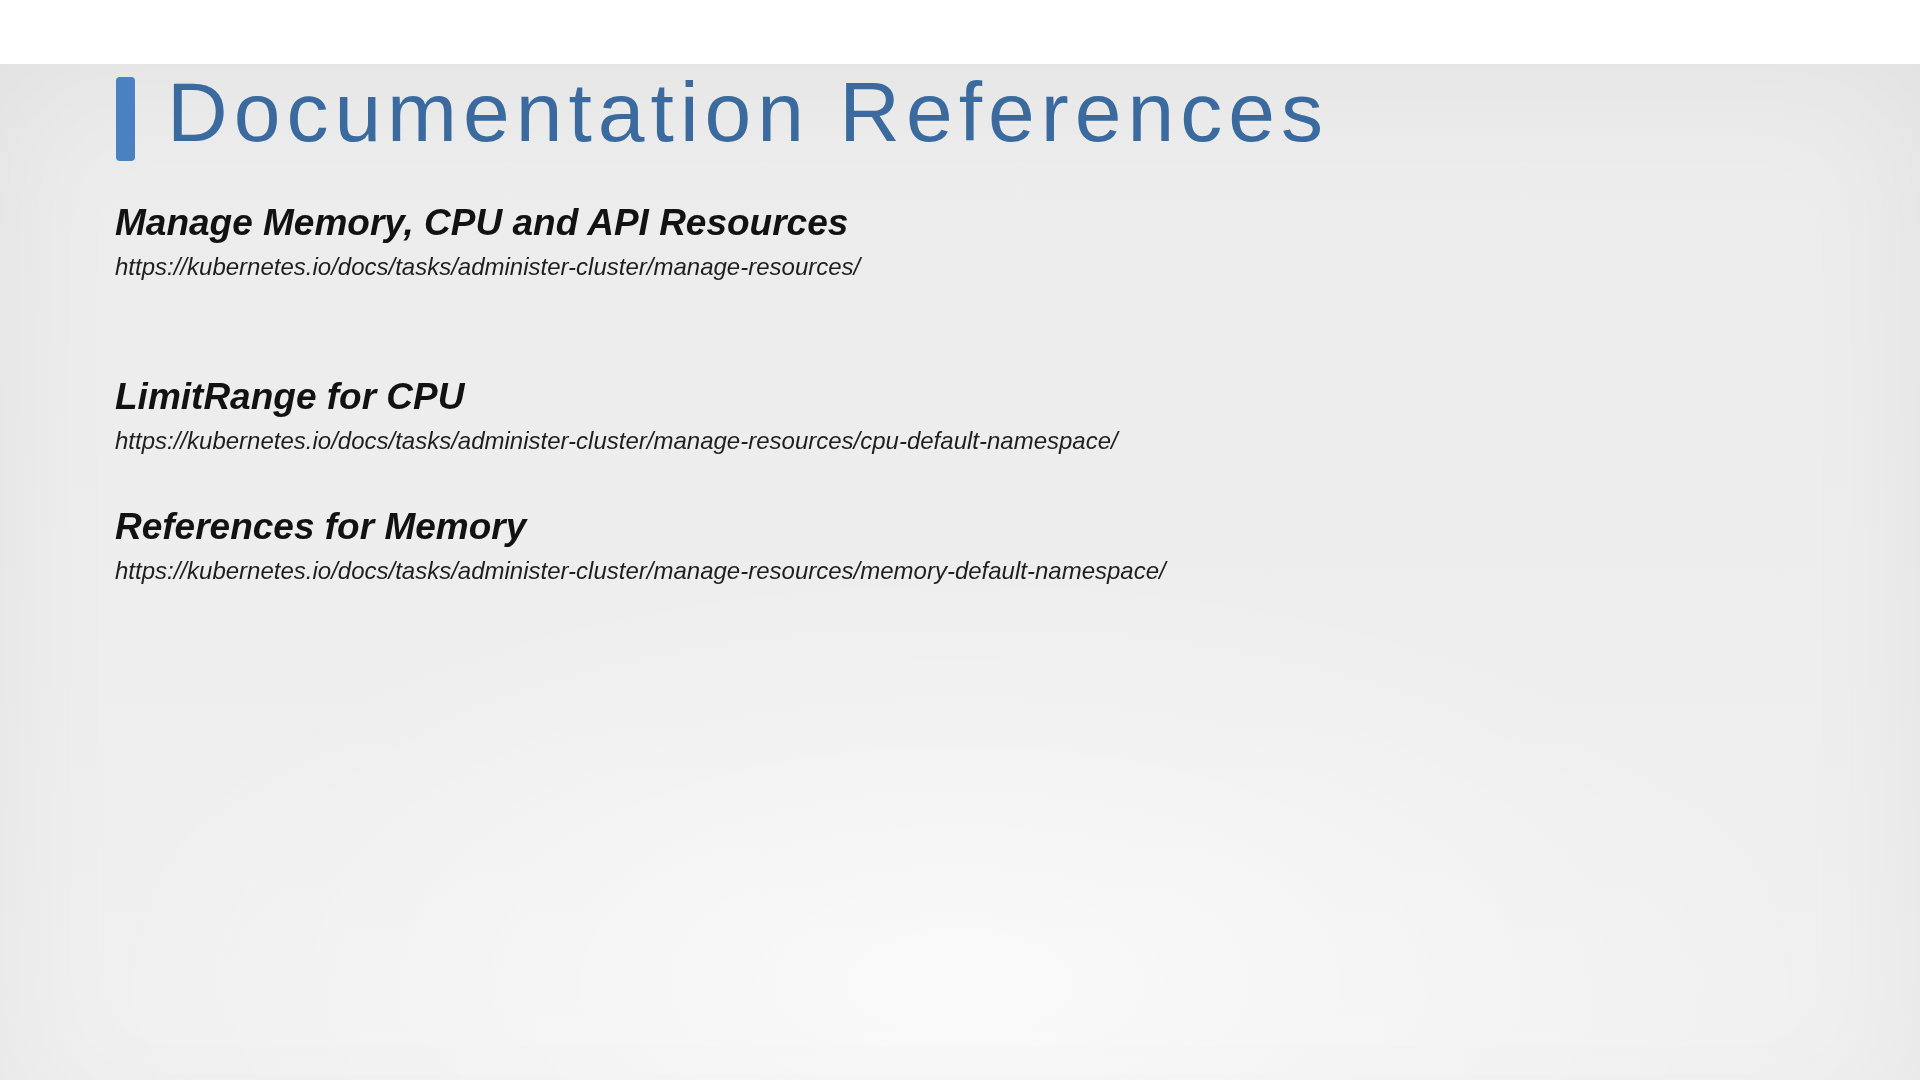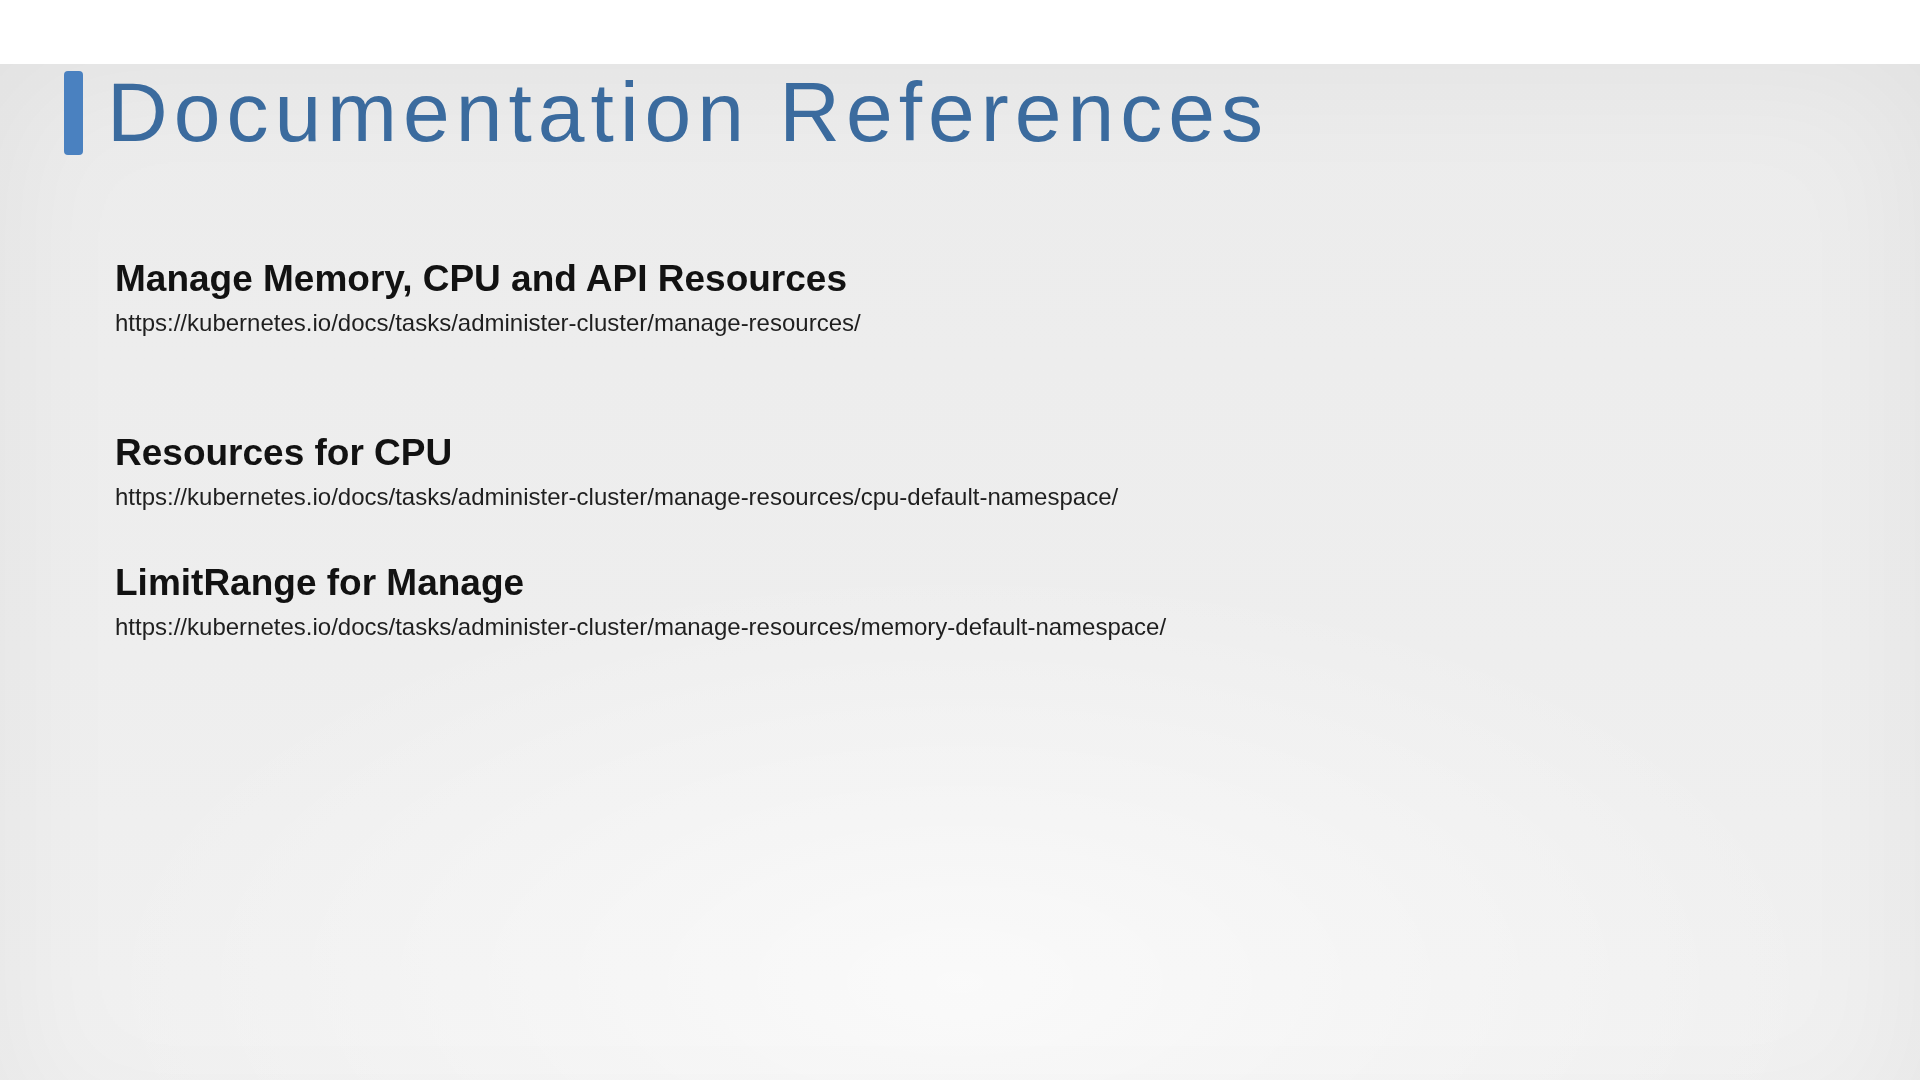--- a/index.html
+++ b/index.html
@@ -18,44 +18,45 @@
     background-color: #eeeeee;
     background-image:
       radial-gradient(ellipse 65% 55% at 50% 85%, rgba(255,255,255,0.65), rgba(255,255,255,0) 70%),
       linear-gradient(180deg, #ececec 0%, #eeeeee 55%, #f1f1f1 100%);
     box-shadow: inset 0 0 140px rgba(0,0,0,0.05);
     box-sizing: border-box;
   }
 
   .title-row {
     display: flex;
-    align-items: center;
-    gap: 24px;
-    margin: 64px 0 0 64px;
+    align-items: flex-end;
+    gap: 32px;
+    margin: 64px 0 0 116px;
   }
 
   .accent-bar {
     width: 19px;
     height: 84px;
     background: var(--accent, #4a81c0);
     border-radius: 4px;
     flex: 0 0 auto;
   }
 
   .slide-title {
     margin: 0;
     font-size: 84px;
     font-weight: 500;
     letter-spacing: 6px;
     color: var(--title-color, #3b6b9e);
     white-space: nowrap;
   }
 
   .refs {
-    margin: 96px 0 0 115px;
+    margin: 40px 0 0 115px;
+    font-style: italic;
   }
 
   .ref {
     margin: 0;
   }
 
   .ref:nth-child(1) { margin-bottom: 86px; }
   .ref:nth-child(2) { margin-bottom: 42px; }
 
   .ref-title {
@@ -91,24 +92,24 @@
   </div>
 
   <div class="refs">
 
     <div class="ref">
       <p class="ref-title">Manage Memory, CPU and API Resources</p>
       <p class="ref-url">https://kubernetes.io/docs/tasks/administer-cluster/manage-resources/</p>
     </div>
 
     <div class="ref">
-      <p class="ref-title">Resources for CPU</p>
+      <p class="ref-title">LimitRange for CPU</p>
       <p class="ref-url">https://kubernetes.io/docs/tasks/administer-cluster/manage-resources/cpu-default-namespace/</p>
     </div>
 
     <div class="ref">
-      <p class="ref-title">LimitRange for Manage</p>
+      <p class="ref-title">References for Memory</p>
       <p class="ref-url">https://kubernetes.io/docs/tasks/administer-cluster/manage-resources/memory-default-namespace/</p>
     </div>
 
   </div>
 
 </div>
 
 </body></html>

